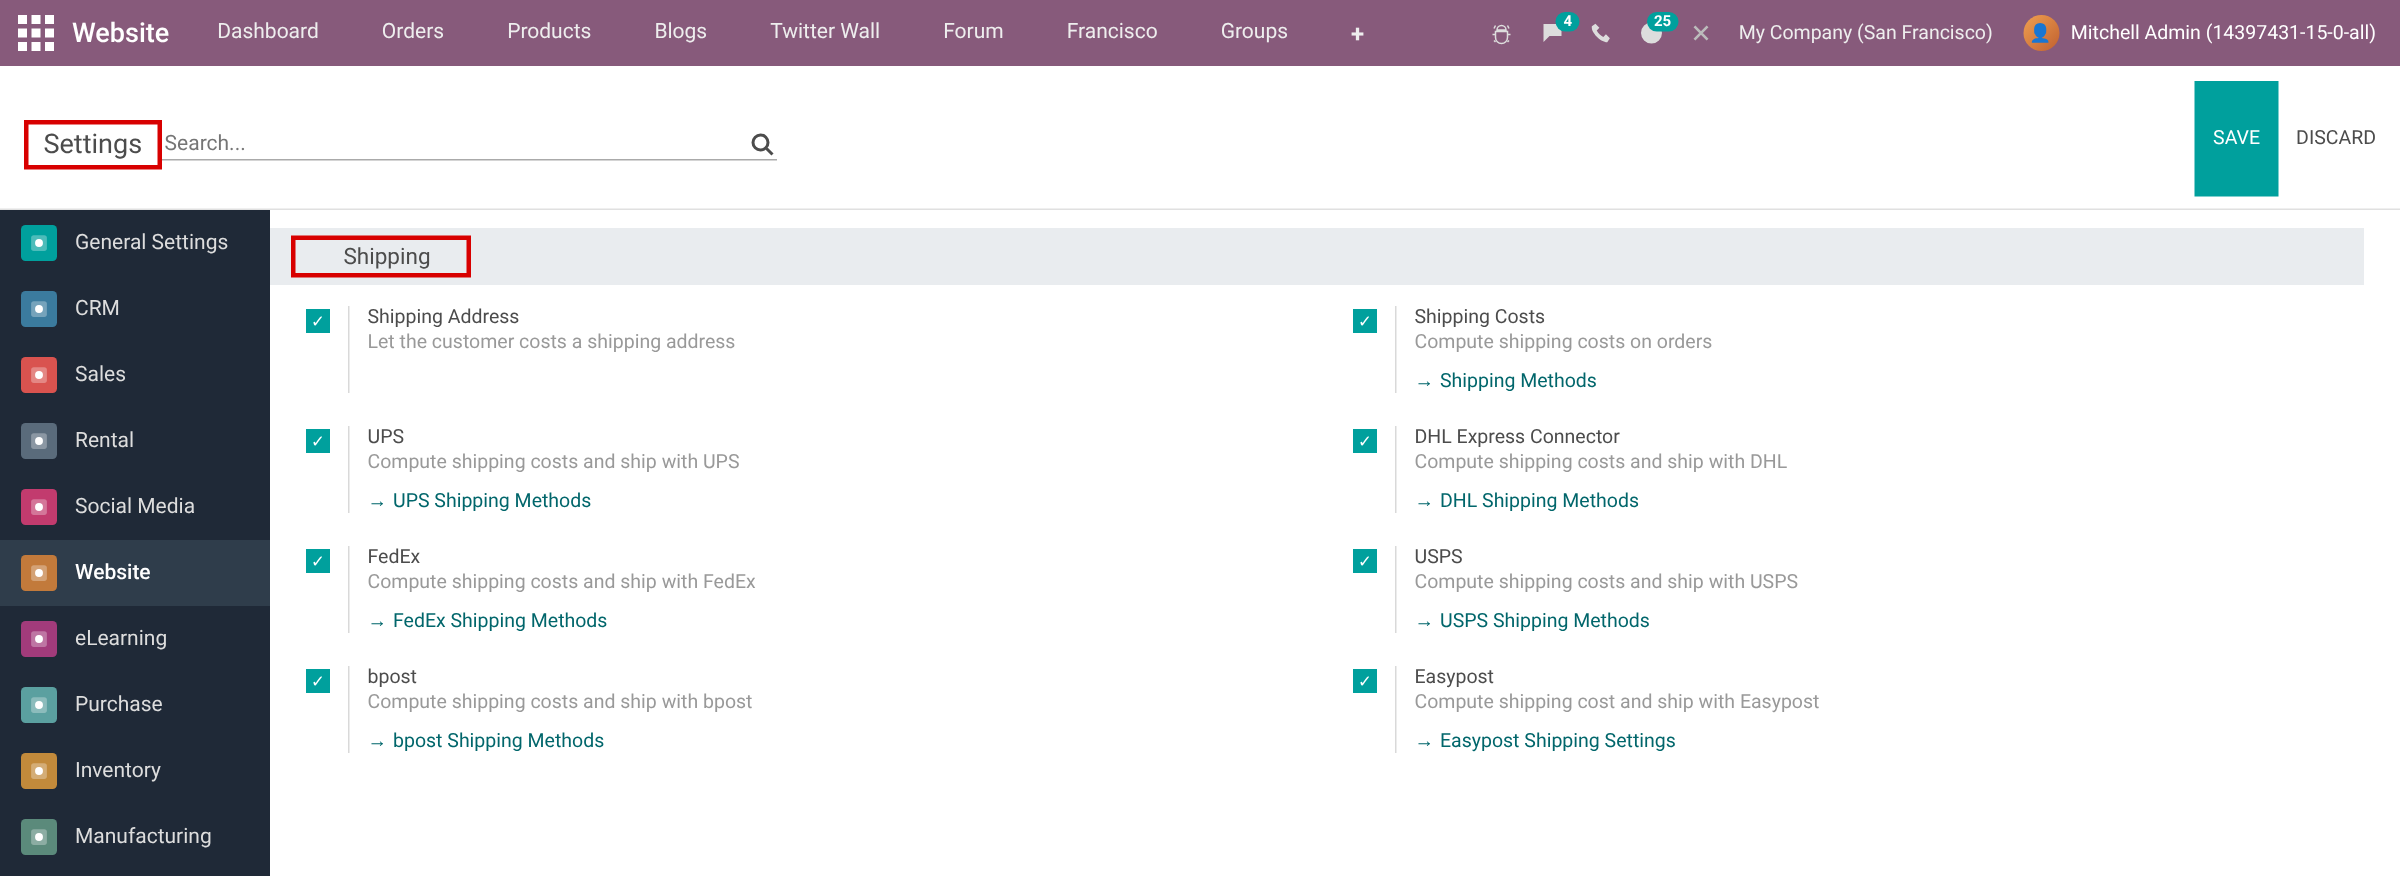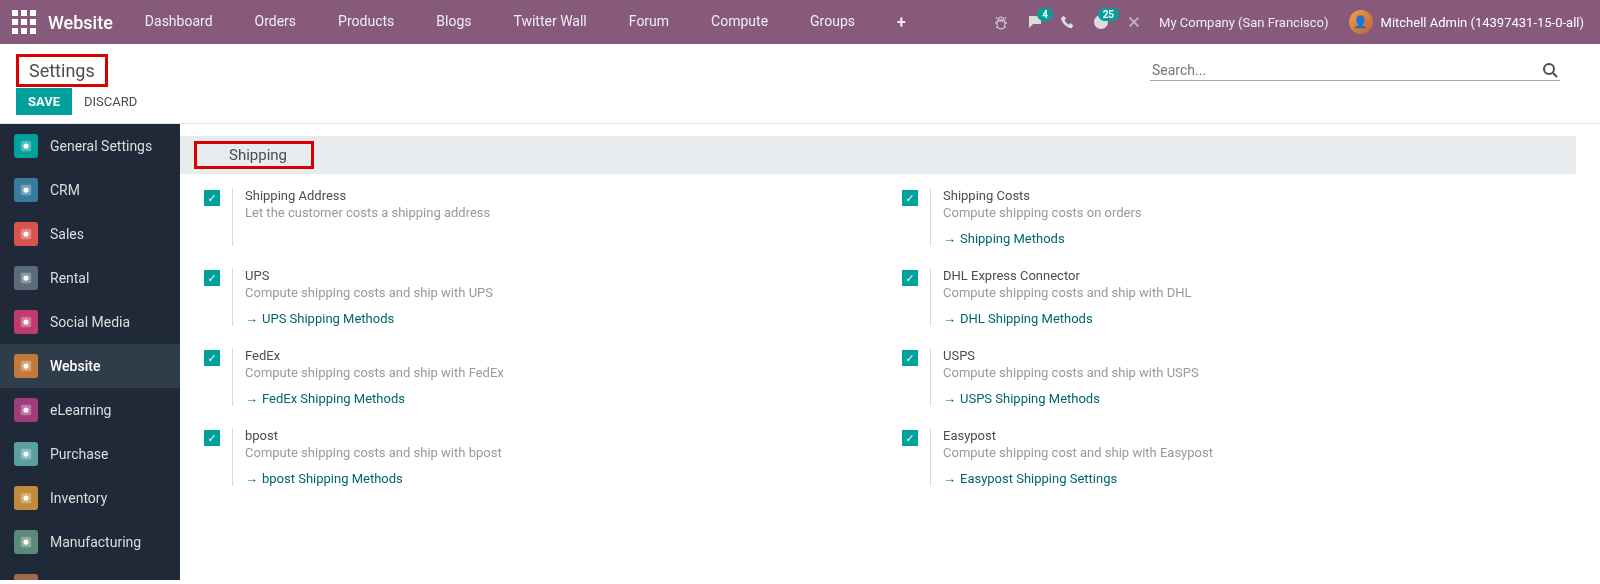--- a/index.html
+++ b/index.html
@@ -15,28 +15,28 @@
 .menu-plus { padding: 12px 14px; color: #eee; cursor: pointer; font-size: 16px; font-weight: bold; }
 .spacer { flex: 1; }
 .sysicons { display: flex; align-items: center; gap: 18px; margin-right: 18px; }
 .sysicon { position: relative; color: #ddd; cursor: pointer; }
 .badge { position: absolute; top: -6px; right: -10px; background: #00a09d; color: #fff; font-size: 10px; padding: 1px 5px; border-radius: 8px; font-weight: bold; }
 .company { color: #eee; margin-right: 20px; cursor: pointer; font-size: 13px; }
 .user { display: flex; align-items: center; gap: 8px; color: #fff; cursor: pointer; font-size: 13px; margin-right: 8px; }
 .avatar { width: 24px; height: 24px; border-radius: 50%; background: linear-gradient(135deg,#f0a050,#c06030); display:flex; align-items:center; justify-content:center; font-size:12px; color:#fff; }
 
 
-.controlpanel { height: 80px; padding: 10px 16px 0 16px; display: flex; flex-direction: column; justify-content: space-between; border-bottom: 1px solid #e0e0e0; }
+.controlpanel { height: 96px; padding: 10px 16px 0 16px; display: flex; flex-direction: row; justify-content: space-between; border-bottom: 1px solid #e0e0e0; }
 .cp-top { display: flex; align-items: center; justify-content: space-between; }
 .breadcrumb { font-size: 18px; color: #4c4c4c; border: 3px solid #d80000; padding: 3px 10px; display: inline-block; }
 .search-wrap { display: flex; align-items: flex-end; gap: 6px; border-bottom: 1px solid #aaa; padding: 2px 2px; margin-right: 24px; width: 410px; }
 .search-input { border: none; outline: none; font-size: 14px; flex: 1; color: #666; }
 .search-icon { color: #4c4c4c; }
 .cp-bottom { display: flex; gap: 12px; padding-bottom: 8px; }
-.btn-save { background: #00a09d; color: #fff; border: none; padding: 6px 12px; font-weight: bold; font-size: 13px; cursor: pointer; }
+.btn-save { background: #00a09d; color: #fff; border: none; padding: 6px 12px; font-weight: normal; font-size: 13px; cursor: pointer; }
 .btn-discard { background: none; border: none; color: #4c4c4c; font-size: 13px; cursor: pointer; }
 
 
 .body-wrap { display: flex; height: calc(584px - 44px - 84px); }
 .sidebar { width: 180px; background: #1f2937; display: flex; flex-direction: column; overflow-y: auto; }
 .side-item { display: flex; align-items: center; gap: 12px; padding: 10px 14px; color: #ddd; cursor: pointer; font-size: 14px; }
 .side-item.active { background: #2f3d4b; color: #fff; font-weight: 500; }
 .side-icon { width: 24px; height: 24px; border-radius: 3px; display: flex; align-items: center; justify-content: center; font-size: 12px; color: #fff; flex-shrink: 0; }
 .content { flex: 1; overflow-y: auto; background: #fff; padding: 12px 24px; }
 .section-header { background: #e9ecef; padding: 5px 14px; margin: 0 0 14px -24px; }
@@ -69,21 +69,21 @@
       <span></span>
     </div>
   <div class="brand">Website</div>
   <div class="menus">
     <div class="menu-item">Dashboard</div>
     <div class="menu-item">Orders</div>
     <div class="menu-item">Products</div>
     <div class="menu-item">Blogs</div>
     <div class="menu-item">Twitter Wall</div>
     <div class="menu-item">Forum</div>
-    <div class="menu-item">Compute</div>
+    <div class="menu-item">Francisco</div>
     <div class="menu-item">Groups</div>
     <div class="menu-plus">+</div>
   </div>
   <div class="spacer"></div>
   <div class="sysicons">
     <div class="sysicon">
         <svg width="16" height="16" viewBox="0 0 16 16" fill="currentColor">
           <path d="M8 3a3 3 0 00-3 3h6a3 3 0 00-3-3zM4 7h8v4a4 4 0 01-8 0V7zm-2 2h2M12 9h2M3 5l1-2M13 5l-1-2M3 13l1 1M13 13l-1 1" stroke="currentColor" stroke-width="1" fill="none"></path>
         </svg>
       </div>

